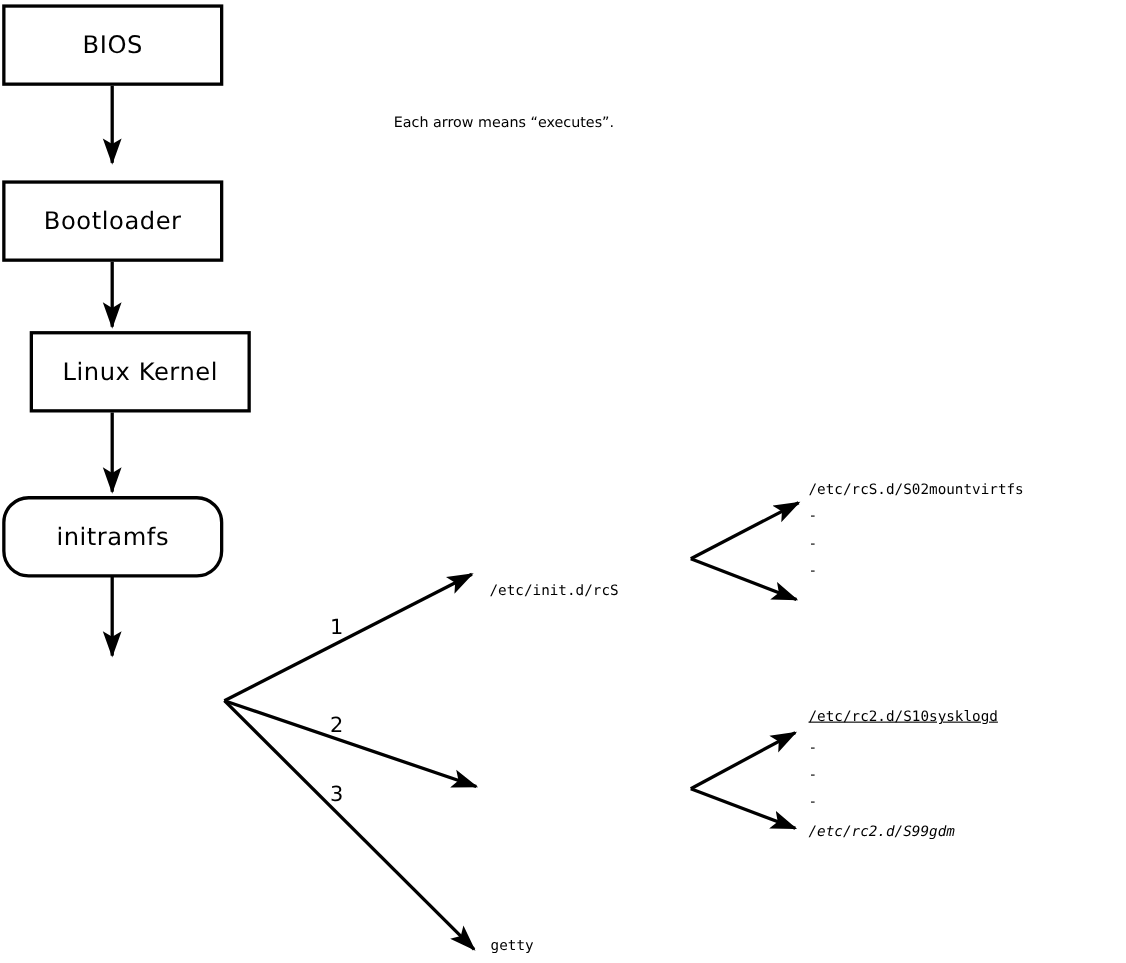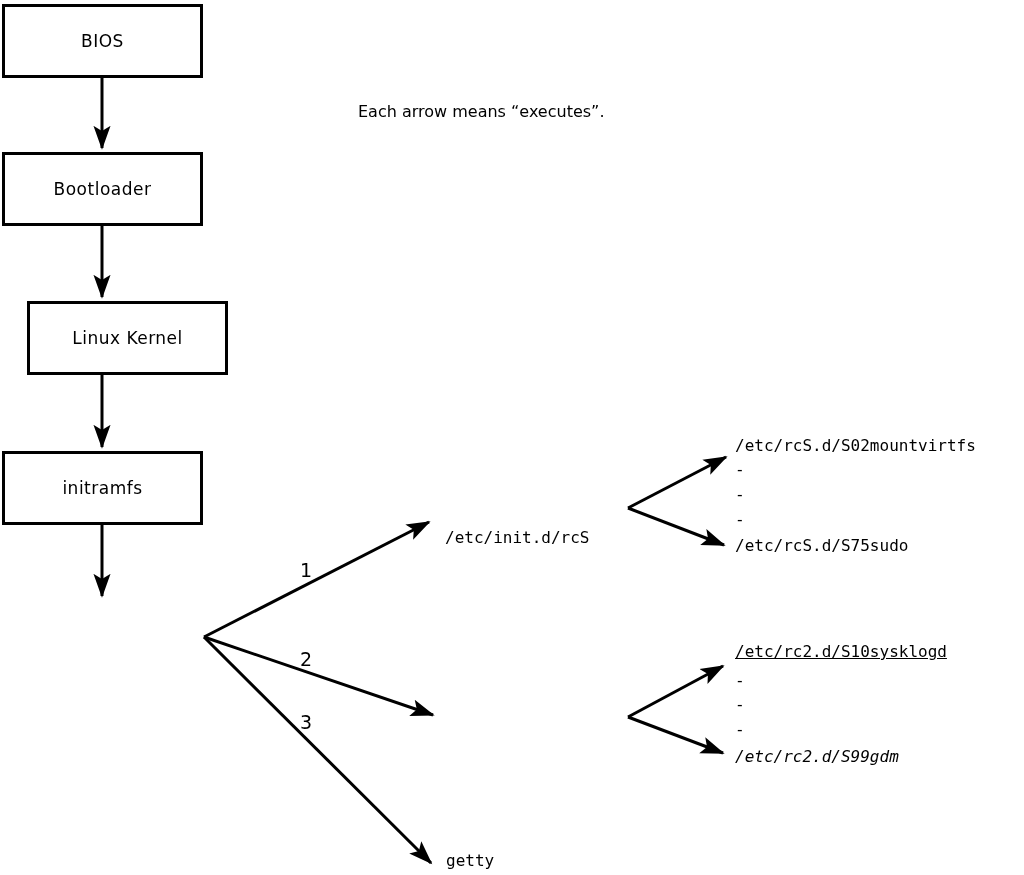--- a/index.html
+++ b/index.html
@@ -21,27 +21,27 @@
     position: absolute;
     left: 2px;
     width: 201px;
     height: 74px;
     box-sizing: border-box;
     border: 3px solid #000000;
     background: #ffffff;
     display: flex;
     align-items: center;
     justify-content: center;
-    font-size: 17px;
+    font-size: 22px;
     letter-spacing: 0.5px;
   }
   .txt {
     position: absolute;
     white-space: pre;
-    font-size: 16px;
+    font-size: 13px;
     line-height: 22px;
   }
   .mono {
     font-family: "DejaVu Sans Mono", "Liberation Mono", monospace;
   }
   .num {
     font-size: 19px;
   }
 </style>
 </head>
@@ -72,42 +72,41 @@
       <line x1="628" y1="717" x2="723" y2="666" marker-end="url(#ah)"></line>
       <line x1="628" y1="717" x2="723" y2="753" marker-end="url(#ah)"></line>
     </g>
   </svg>
 
   <div class="txt" style="left:358px; top:101px;">Each arrow means “executes”.</div>
 
   <div class="flow-box" style="top:4px;">
     <span>BIOS</span>
   </div>
-  <div class="flow-box" style="top:152px;">
+  <div class="flow-box" style="top:164px;">
     <span>Bootloader</span>
   </div>
   <div class="flow-box" style="top:301px;margin-left:25px;">
     <span>Linux Kernel</span>
   </div>
-  <div class="flow-box" style="top:451px;">
+  <div class="flow-box" style="top:451px;border-radius:24px;">
     <span>initramfs</span>
   </div>
 
   <div class="txt num" style="left:300px; top:559px;">1</div>
   <div class="txt num" style="left:300px; top:648px;">2</div>
   <div class="txt num" style="left:300px; top:711px;">3</div>
 
   <div class="txt mono" style="left:445px; top:499px;margin-top:28px;">/etc/init.d/rcS</div>
   <div class="txt mono" style="left:446px; top:850px;">getty</div>
 
   <div class="txt mono" style="left:735px; top:435px;">/etc/rcS.d/S02mountvirtfs</div>
   <div class="txt mono" style="left:735px; top:459px;">-</div>
   <div class="txt mono" style="left:735px; top:484px;">-</div>
   <div class="txt mono" style="left:735px; top:509px;">-</div>
-  <div class="txt mono" style="left:735px; top:535px;">/etc/rcS.d/S75sudo</div>
 
   <div class="txt mono" style="left:735px; top:641px;text-decoration:underline;">/etc/rc2.d/S10sysklogd</div>
   <div class="txt mono" style="left:735px; top:670px;">-</div>
   <div class="txt mono" style="left:735px; top:694px;">-</div>
   <div class="txt mono" style="left:735px; top:719px;">-</div>
   <div class="txt mono" style="left:735px; top:746px;font-style:italic;">/etc/rc2.d/S99gdm</div>
 
 </div>
 
 </body></html>

